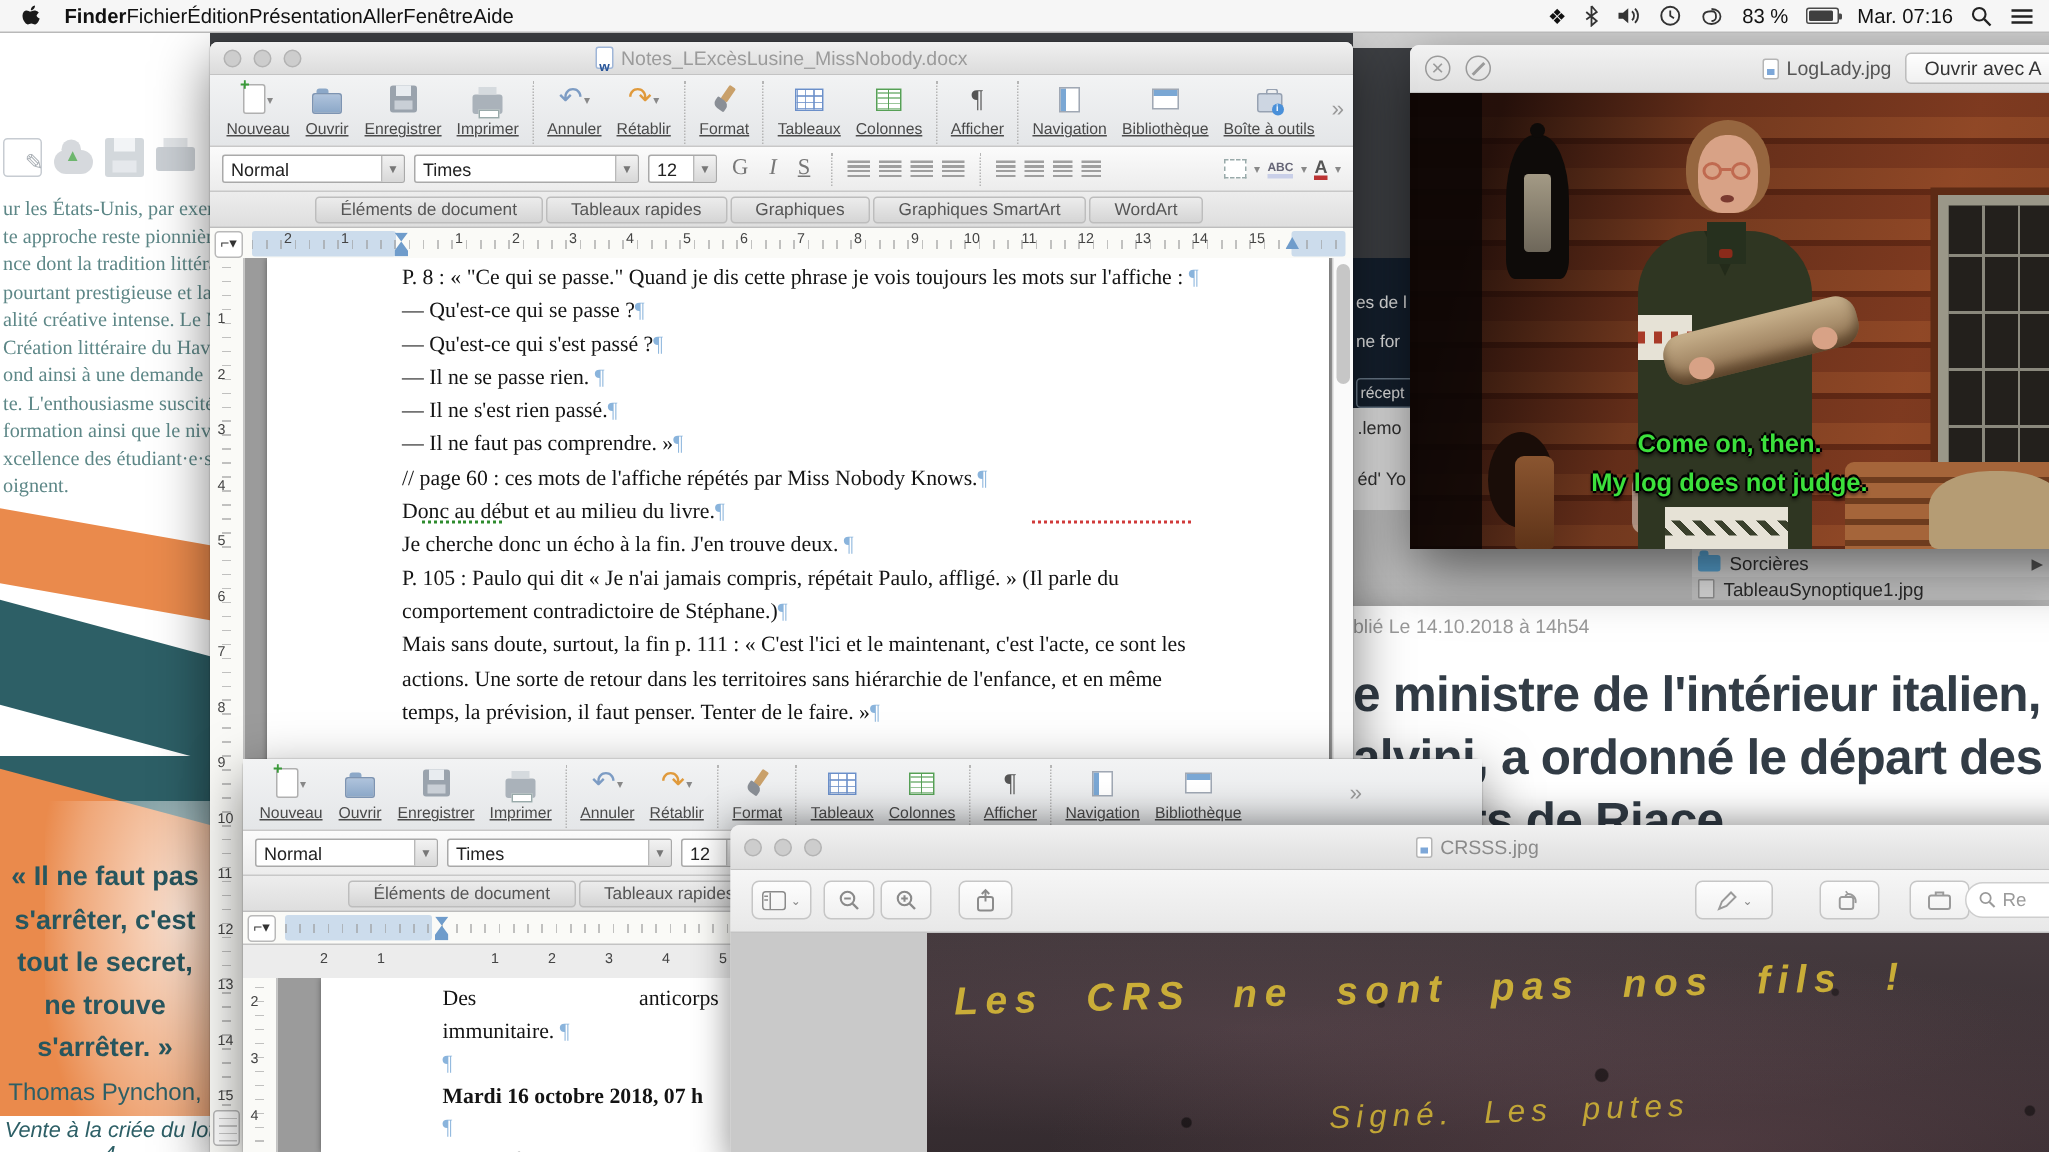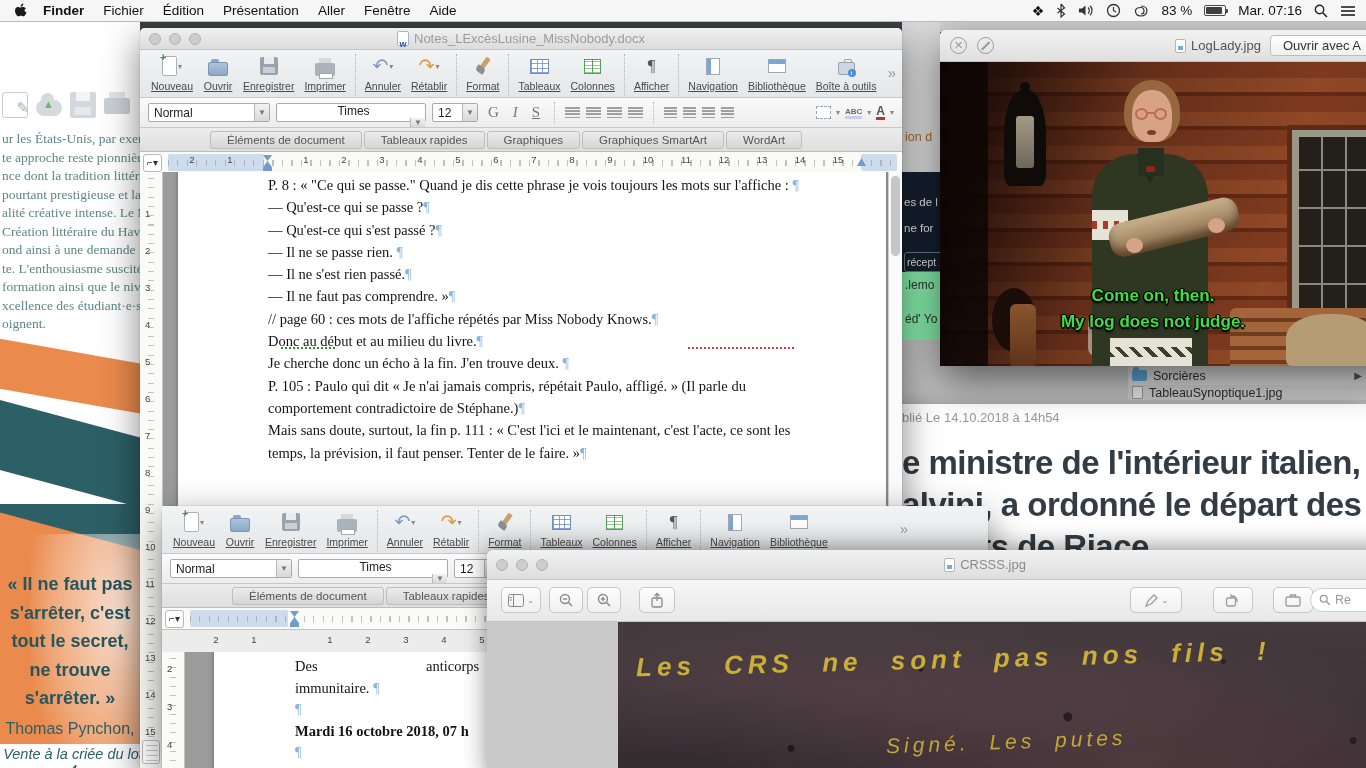--- a/index.html
+++ b/index.html
@@ -4,21 +4,21 @@
 <style>
   html,body{margin:0;padding:0;background:#222;}
   *{box-sizing:border-box;}
   #stage{position:relative;width:1366px;height:768px;overflow:hidden;
     background:#3e4044;font-family:"Liberation Sans",sans-serif;}
 
   
   #menubar{position:absolute;left:0;top:0;width:1366px;height:22px;background:#f6f6f6;
     border-bottom:1px solid #b9b9b9;display:flex;align-items:center;z-index:100;font-size:13.5px;color:#111;}
   #menubar .apple{margin:0 16px 0 14px;display:flex;align-items:center;}
-  #menu-items{display:flex;gap:19px;}
+  #menu-items{display:flex;}
   #menu-items .mi{white-space:nowrap;cursor:default;}
   .b{font-weight:700;}
   #menu-status{margin-left:auto;display:flex;align-items:center;gap:12px;padding-right:10px;}
   #menu-status svg{display:block;}
   .battery{position:relative;width:22px;height:11px;border:1px solid #4a4a4a;border-radius:2px;}
   .battery::after{content:"";position:absolute;right:-3px;top:2.5px;width:2px;height:4px;background:#4a4a4a;border-radius:0 1px 1px 0;}
   .battery i{position:absolute;left:1px;top:1px;bottom:1px;width:80%;background:#3f3f3f;border-radius:1px;}
   .mtime{font-size:13.5px;}
 
   
@@ -76,21 +76,21 @@
   .i-tools::after{content:"i";position:absolute;right:-2px;bottom:-3px;width:8px;height:8px;background:#4a90d9;color:#fff;
     border-radius:50%;font-size:6px;text-align:center;line-height:8px;font-weight:700;}
 
   
   .fmtbar{height:30px;background:linear-gradient(#fbfbfb,#ececec);border-bottom:1px solid #c8c8c8;
     display:flex;align-items:center;padding:0 8px;gap:6px;}
   .select{height:19px;border:1px solid #a9a9a9;background:#fff;border-radius:2px;display:flex;align-items:center;
     font-size:12px;color:#222;padding-left:5px;position:relative;}
   .select .dd{margin-left:auto;width:15px;height:100%;background:linear-gradient(#f2f2f2,#d8d8d8);
     border-left:1px solid #b9b9b9;color:#777;font-size:8px;display:flex;align-items:center;justify-content:center;}
-  .w120{width:122px;}.w150{width:150px;flex-direction:column;}.w48{width:46px;}
+  .w120{width:122px;}.w150{width:150px;}.w48{width:46px;}
   .gis{font-family:"Liberation Serif",serif;font-size:15px;color:#777;padding:0 4px;}
   .gis.i{font-style:italic;}
   .gis.u{text-decoration:underline;}
   .bars{width:15px;height:11px;background:repeating-linear-gradient(#8a8a8a 0 1.5px,transparent 1.5px 3.2px);opacity:.8;}
   .bars.short{background:repeating-linear-gradient(#8a8a8a 0 1.5px,transparent 1.5px 3.2px);width:13px;}
   .fmt-right{margin-left:auto;display:flex;align-items:center;gap:5px;}
   .i-border{width:15px;height:13px;border:1px dashed #9aa;background:#fff;}
   .i-abc{font-size:8px;font-weight:700;color:#667;border-bottom:3px solid #c9cfe8;line-height:9px;}
   .i-fontcol{font-size:12px;font-weight:700;color:#555;border-bottom:3px solid #b33;line-height:12px;}
 
@@ -169,21 +169,21 @@
   
   #topstrip{position:absolute;left:902px;top:22px;width:464px;height:10px;background:#d2d2d2;z-index:2;}
   #frag{position:absolute;left:902px;top:22px;width:38px;height:320px;z-index:2;overflow:hidden;font-size:12px;}
   .fseg1{position:absolute;left:0;top:0;width:38px;height:150px;background:#dcdcdc;}
   .fseg1 span{position:absolute;left:3px;top:108px;color:#a8682c;font-size:12.5px;white-space:nowrap;}
   .fseg2{position:absolute;left:0;top:150px;width:38px;height:100px;background:#15202e;color:#e8e8e8;}
   .fseg2 .f2a{position:absolute;left:2px;top:24px;white-space:nowrap;font-size:11.5px;}
   .fseg2 .f2b{position:absolute;left:2px;top:50px;white-space:nowrap;font-size:11.5px;}
   .fseg2 .f2c{position:absolute;left:2px;top:80px;width:40px;height:20px;border:1px solid #6a7a8a;border-radius:3px;
     font-size:10.5px;line-height:18px;padding-left:2px;white-space:nowrap;}
-  .fseg3{position:absolute;left:0;top:250px;width:38px;height:70px;background:#86efac;color:#333;}
+  .fseg3{position:absolute;left:0;top:250px;width:38px;height:70px;background:#e5e5e5;color:#333;}
   .fseg3 .f3a{position:absolute;left:3px;top:6px;white-space:nowrap;font-size:12px;}
   .fseg3 .f3b{position:absolute;left:3px;top:40px;white-space:nowrap;font-size:12px;}
 
   #graypanel{position:absolute;left:902px;top:340px;width:464px;height:66px;background:#c2c2c2;z-index:2;}
   .listrows{position:absolute;left:226px;top:26px;width:238px;}
   .lrow{height:19px;display:flex;align-items:center;gap:6px;padding:0 4px;font-size:12.5px;color:#2e2e2e;}
   .lrow:nth-child(1){background:#d8d8d8;}
   .lrow:nth-child(2){background:#cfcfcf;height:15px;overflow:hidden;}
   .foldericon{width:15px;height:11px;background:#59a6d6;border-radius:2px;position:relative;flex:0 0 auto;}
   .foldericon::before{content:"";position:absolute;top:-3px;left:1px;width:6px;height:3px;background:#59a6d6;border-radius:2px 2px 0 0;}
@@ -307,23 +307,20 @@
         <div>tout le secret,</div>
         <div>ne trouve</div>
         <div>s'arrêter. »</div>
       </div>
     <div class="quote-author">Thomas Pynchon,</div>
     <div class="quote-work">Vente à la criée du lot 4</div>
   </div>
 
   <div id="topstrip"></div>
   <div id="frag">
-    <div class="fseg1">
-        <span>ion d</span>
-      </div>
     <div class="fseg2">
       <div class="f2a">es de l</div>
       <div class="f2b">ne for</div>
       <div class="f2c">récept</div>
     </div>
     <div class="fseg3">
       <div class="f3a">.lemo</div>
       <div class="f3b">éd' Yo</div>
     </div>
   </div>
@@ -574,20 +571,21 @@
             <div class="line">— Qu'est-ce qui s'est passé ?<span class="pilcrow">¶</span></div>
             <div class="line">— Il ne se passe rien. <span class="pilcrow">¶</span></div>
             <div class="line">— Il ne s'est rien passé.<span class="pilcrow">¶</span></div>
             <div class="line">— Il ne faut pas comprendre. »<span class="pilcrow">¶</span></div>
             <div class="line">// page 60 : ces mots de l'affiche répétés par Miss Nobody Knows.<span class="pilcrow">¶</span></div>
             <div class="line">Donc au début et au milieu du livre.<span class="pilcrow">¶</span></div>
             <div class="line">Je cherche donc un écho à la fin. J'en trouve deux. <span class="pilcrow">¶</span></div>
             <div class="line">P. 105 : Paulo qui dit « Je n'ai jamais compris, répétait Paulo, affligé. » (Il parle du</div>
             <div class="line">comportement contradictoire de Stéphane.)<span class="pilcrow">¶</span></div>
             <div class="line">Mais sans doute, surtout, la fin p. 111 : « C'est l'ici et le maintenant, c'est l'acte, ce sont les</div>
+            <div class="line">actions. Une sorte de retour dans les territoires sans hiérarchie de l'enfance, et en même</div>
             <div class="line">temps, la prévision, il faut penser. Tenter de le faire. »<span class="pilcrow">¶</span></div>
           </div>
         <div class="squig green" style="left:103px;top:175px;width:54px;"></div>
         <div class="squig red" style="left:510px;top:175px;width:108px;"></div>
       </div>
       <div class="scrollbar">
           <i></i>
         </div>
     </div>
     <div class="vnums">

